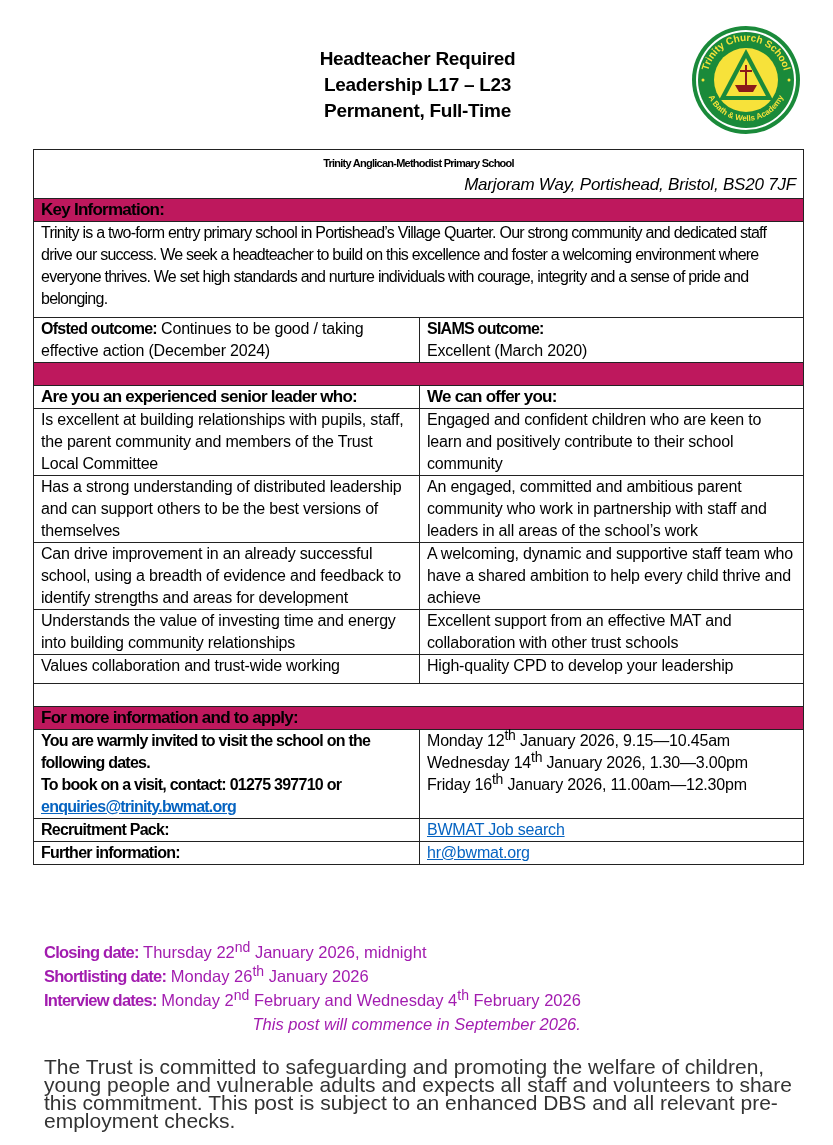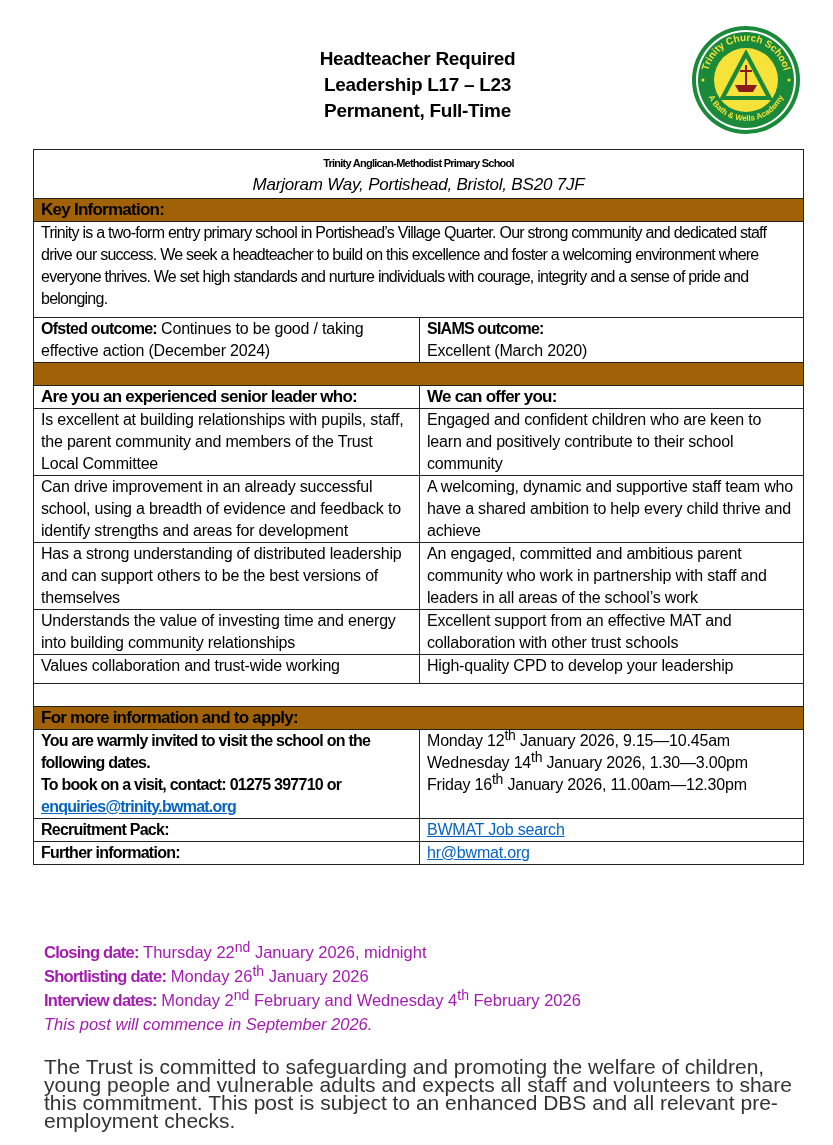--- a/index.html
+++ b/index.html
@@ -6,24 +6,24 @@
   body { width: 833px; height: 1145px; position: relative; overflow: hidden;
          font-family: "Liberation Sans", sans-serif; color: #000; }
   .title-block { position: absolute; left: 230px; top: 46px; width: 375px; text-align: center;
                  font-family: "Liberation Sans Narrow", "Liberation Sans", sans-serif; font-weight: bold;
                  font-size: 19px; line-height: 26px; letter-spacing: -0.3px; }
   .logo { position: absolute; left: 691px; top: 25px; width: 110px; height: 110px; }
   table.main { position: absolute; left: 33px; top: 149px; width: 771px; border-collapse: collapse;
                font-size: 16px; line-height: 22px; letter-spacing: -0.2px; }
   table.main td { border: 1.5px solid #222; padding: 0 7px; vertical-align: top; }
   .c1 { width: 371px; }
-  .gray { background: #a16207; padding-left: 40px; }
+  .gray { background: #be185d; padding-left: 40px; }
   .hdr { font-weight: bold; font-size: 17px; }
   .center { text-align: center; }
-  .italic { font-style: italic; }
+  .italic { font-style: italic; text-align: right; }
   .bold { font-weight: bold; }
   .condensed { letter-spacing: -0.75px; }
   .empty td { height: 22px; }
   a, .link { color: #0563c1; text-decoration: underline; }
   sup { font-size: 14px; line-height: 0; vertical-align: 6px; }
   .closing { position: absolute; left: 44px; top: 940px; font-size: 16.5px; line-height: 24px; color: #a21caf; }
   .footer { position: absolute; left: 44px; top: 1058px; width: 760px; font-size: 21px; line-height: 18px; color: #333; }
 </style>
 </head>
 <body>
@@ -86,26 +86,26 @@
       </tr>
   <tr>
     <td class="c1 hdr condensed">Are you an experienced senior leader who:</td>
     <td class="hdr condensed">We can offer you:</td>
   </tr>
   <tr>
     <td class="c1">Is excellent at building relationships with pupils, staff, the parent community and members of the Trust Local Committee</td>
     <td>Engaged and confident children who are keen to learn and positively contribute to their school community</td>
   </tr>
   <tr>
+    <td class="c1">Has a strong understanding of distributed leadership and can support others to be the best versions of themselves</td>
+    <td>An engaged, committed and ambitious parent community who work in partnership with staff and leaders in all areas of the school’s work</td>
+  </tr>
+  <tr>
     <td class="c1">Can drive improvement in an already successful school, using a breadth of evidence and feedback to identify strengths and areas for development</td>
     <td>A welcoming, dynamic and supportive staff team who have a shared ambition to help every child thrive and achieve</td>
-  </tr>
-  <tr>
-    <td class="c1">Has a strong understanding of distributed leadership and can support others to be the best versions of themselves</td>
-    <td>An engaged, committed and ambitious parent community who work in partnership with staff and leaders in all areas of the school’s work</td>
   </tr>
   <tr>
     <td class="c1">Understands the value of investing time and energy into building community relationships</td>
     <td>Excellent support from an effective MAT and collaboration with other trust schools</td>
   </tr>
   <tr>
     <td class="c1" style="padding-bottom:6px;">Values collaboration and trust-wide working</td>
     <td>High-quality CPD to develop your leadership</td>
   </tr>
   <tr class="empty">

